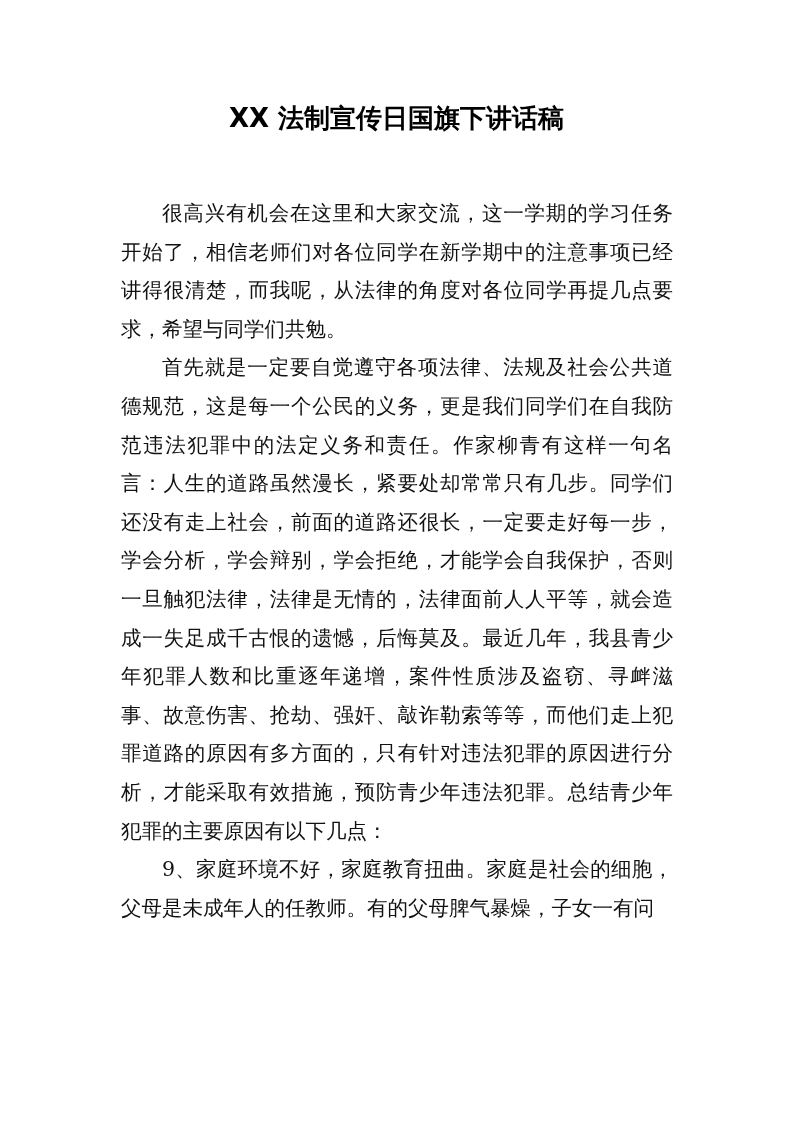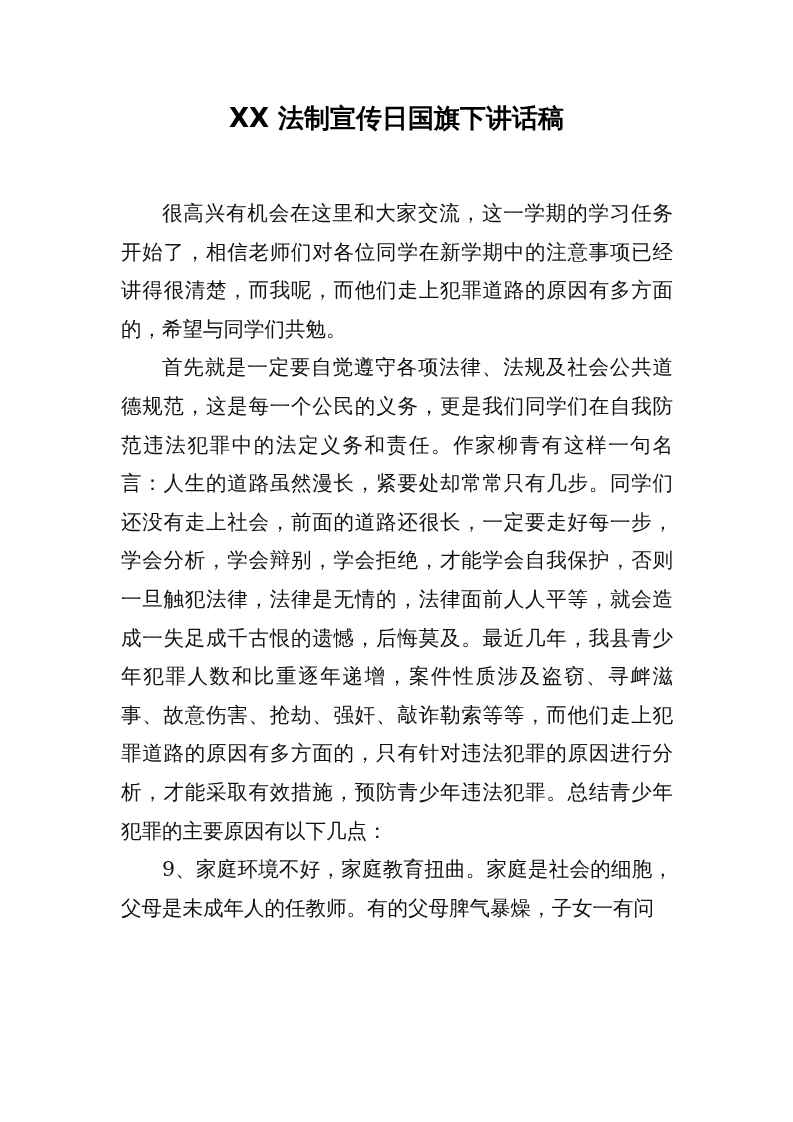--- a/index.html
+++ b/index.html
@@ -53,17 +53,17 @@
       text-indent: 2em;
       word-break: break-all;
     }
   </style>
 </head>
 <body>
 
 <div class="page">
   <div class="title">XX 法制宣传日国旗下讲话稿</div>
   <div class="body">
-    <p class="para">很高兴有机会在这里和大家交流，这一学期的学习任务开始了，相信老师们对各位同学在新学期中的注意事项已经讲得很清楚，而我呢，而他们走上犯罪道路的原因有多方面的，希望与同学们共勉。</p>
+    <p class="para">很高兴有机会在这里和大家交流，这一学期的学习任务开始了，相信老师们对各位同学在新学期中的注意事项已经讲得很清楚，而我呢，从法律的角度对各位同学再提几点要求，希望与同学们共勉。</p>
     <p class="para">首先就是一定要自觉遵守各项法律、法规及社会公共道德规范，这是每一个公民的义务，更是我们同学们在自我防范违法犯罪中的法定义务和责任。作家柳青有这样一句名言：人生的道路虽然漫长，紧要处却常常只有几步。同学们还没有走上社会，前面的道路还很长，一定要走好每一步，学会分析，学会辩别，学会拒绝，才能学会自我保护，否则一旦触犯法律，法律是无情的，法律面前人人平等，就会造成一失足成千古恨的遗憾，后悔莫及。最近几年，我县青少年犯罪人数和比重逐年递增，案件性质涉及盗窃、寻衅滋事、故意伤害、抢劫、强奸、敲诈勒索等等，而他们走上犯罪道路的原因有多方面的，只有针对违法犯罪的原因进行分析，才能采取有效措施，预防青少年违法犯罪。总结青少年犯罪的主要原因有以下几点：</p>
     <p class="para">9、家庭环境不好，家庭教育扭曲。家庭是社会的细胞，父母是未成年人的任教师。有的父母脾气暴燥，子女一有问</p>
   </div>
 </div>
 
 </body></html>

